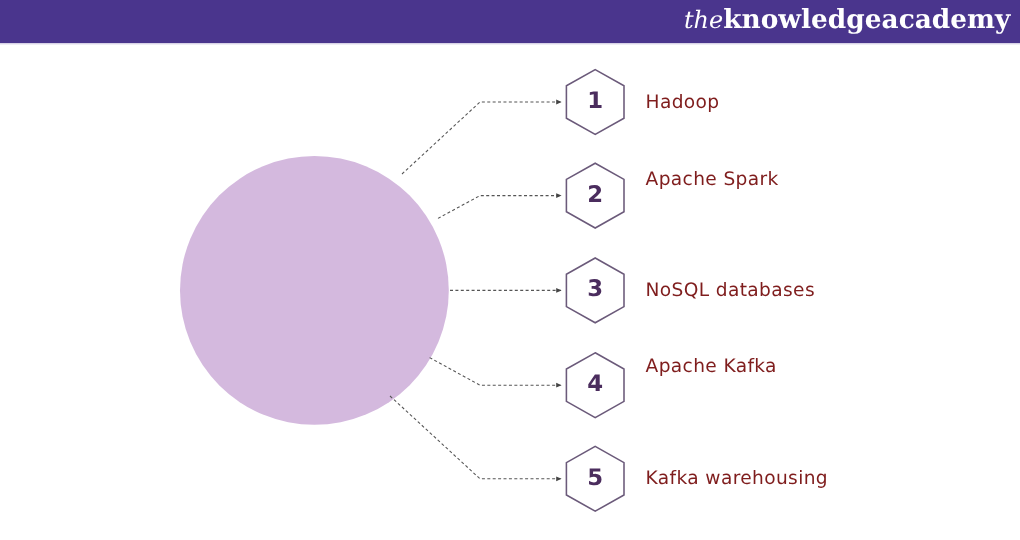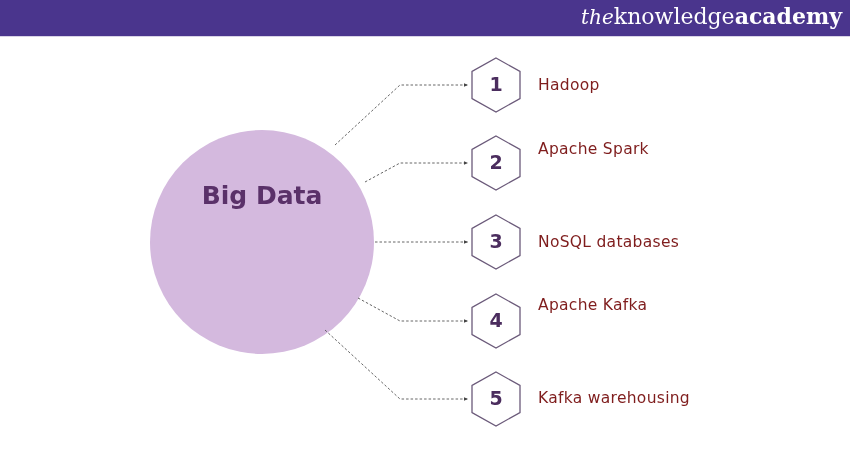--- a/index.html
+++ b/index.html
@@ -13,21 +13,21 @@
     position: absolute; left: 0; top: 0; width: 850px; height: 36px;
     background: #4a358d;
   }
   .brand {
     position: absolute; right: 8px; top: 3px;
     color: #ffffff;
     font-family: "DejaVu Serif", "Liberation Serif", serif;
     font-size: 22px; letter-spacing: 0px; white-space: nowrap;
   }
   .brand .the { font-style: italic; font-size: 20px; }
-  .brand .kn { font-weight: normal; }
+  .brand .kn { font-weight: bold; }
   .brand .ac { font-weight: bold; }
   .header-rule {
     position: absolute; left: 0; top: 36px; width: 850px; height: 1px; background: #d8d3e6;
   }
   svg.diagram { position: absolute; left: 0; top: 0; }
   .center-text {
     position: absolute; left: 150px; top: 178px; width: 224px;
     text-align: center; color: #5a3169;
     font-family: "DejaVu Sans", sans-serif; font-weight: bold;
     font-size: 25px; line-height: 36px;
@@ -72,21 +72,20 @@
   <g fill="#ffffff" stroke="#6b5a7a" stroke-width="1.3">
     <polygon points="496,58 520,71.5 520,98.5 496,112 472,98.5 472,71.5"></polygon>
     <polygon points="496,136 520,149.5 520,176.5 496,190 472,176.5 472,149.5"></polygon>
     <polygon points="496,215 520,228.5 520,255.5 496,269 472,255.5 472,228.5"></polygon>
     <polygon points="496,294 520,307.5 520,334.5 496,348 472,334.5 472,307.5"></polygon>
     <polygon points="496,372 520,385.5 520,412.5 496,426 472,412.5 472,385.5"></polygon>
   </g>
 </svg>
 
 <div class="center-text">
-  <span>Big Data</span>
 </div>
 
 <div class="num" style="left:472px; top:73px;">1</div>
 <div class="label" style="top:76px;">Hadoop</div>
 
 <div class="num" style="left:472px; top:151px;">2</div>
 <div class="label" style="top:140px;">Apache Spark</div>
 
 <div class="num" style="left:472px; top:230px;">3</div>
 <div class="label" style="top:233px;">NoSQL databases</div>

